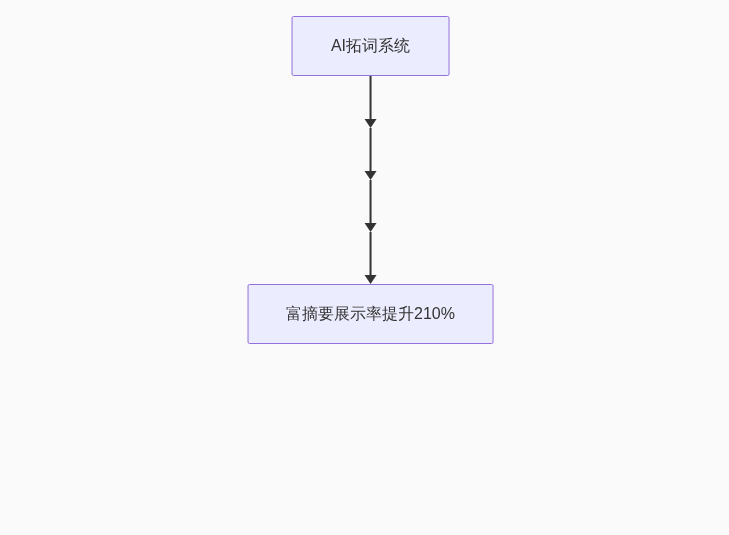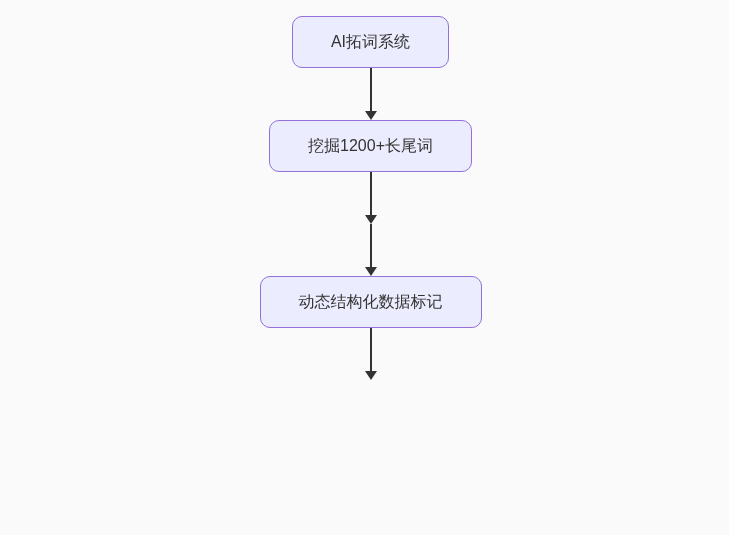--- a/index.html
+++ b/index.html
@@ -20,22 +20,22 @@
     top: 16px;
     left: 50%;
     transform: translateX(calc(-50% + 6px));
     display: flex;
     flex-direction: column;
     align-items: center;
   }
   .node {
     background: #ececff;
     border: 1px solid #9370db;
-    border-radius: 10px;
-    height: 52px;
+    border-radius: 2px;
+    height: 60px;
     padding: 0 38px;
     display: flex;
     align-items: center;
     justify-content: center;
     white-space: nowrap;
   }
   .node-label {
     color: #333333;
     font-size: 16px;
     line-height: 1;
@@ -68,39 +68,36 @@
 
     <div class="node">
       <span class="node-label">AI拓词系统</span>
     </div>
 
     <div class="arrow">
       <div class="arrow-line"></div>
       <div class="arrow-head"></div>
     </div>
 
-    <div class="node">
-      <span class="node-label">挖掘1200+长尾词</span>
+
+    <div class="arrow">
+      <div class="arrow-line"></div>
+      <div class="arrow-head"></div>
     </div>
+
 
     <div class="arrow">
       <div class="arrow-line"></div>
       <div class="arrow-head"></div>
     </div>
 
 
     <div class="arrow">
       <div class="arrow-line"></div>
       <div class="arrow-head"></div>
     </div>
 
     <div class="node">
-      <span class="node-label">动态结构化数据标记</span>
+      <span class="node-label">富摘要展示率提升210%</span>
     </div>
-
-    <div class="arrow">
-      <div class="arrow-line"></div>
-      <div class="arrow-head"></div>
-    </div>
-
 
   </div>
 </div>
 
 </body></html>

